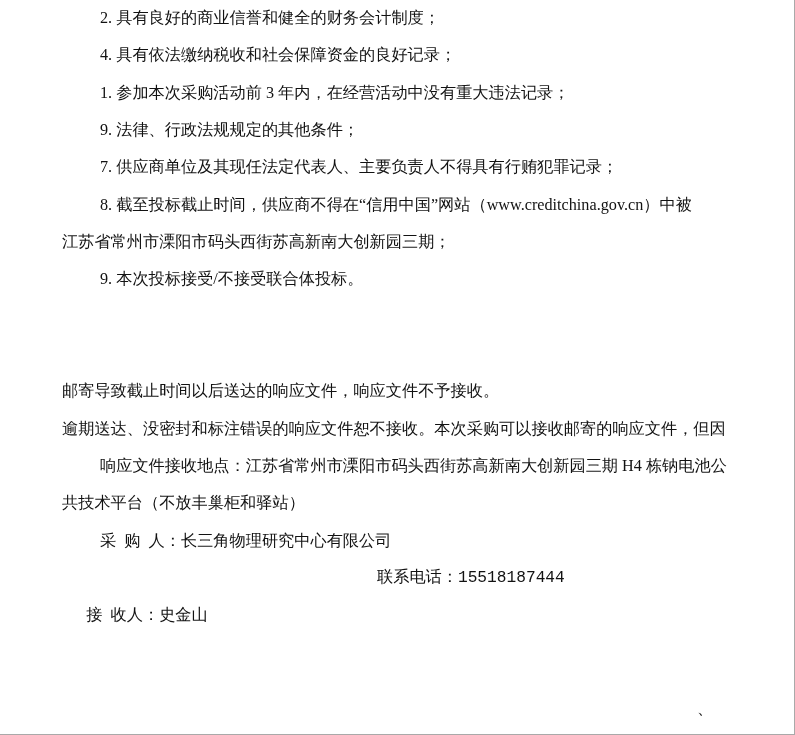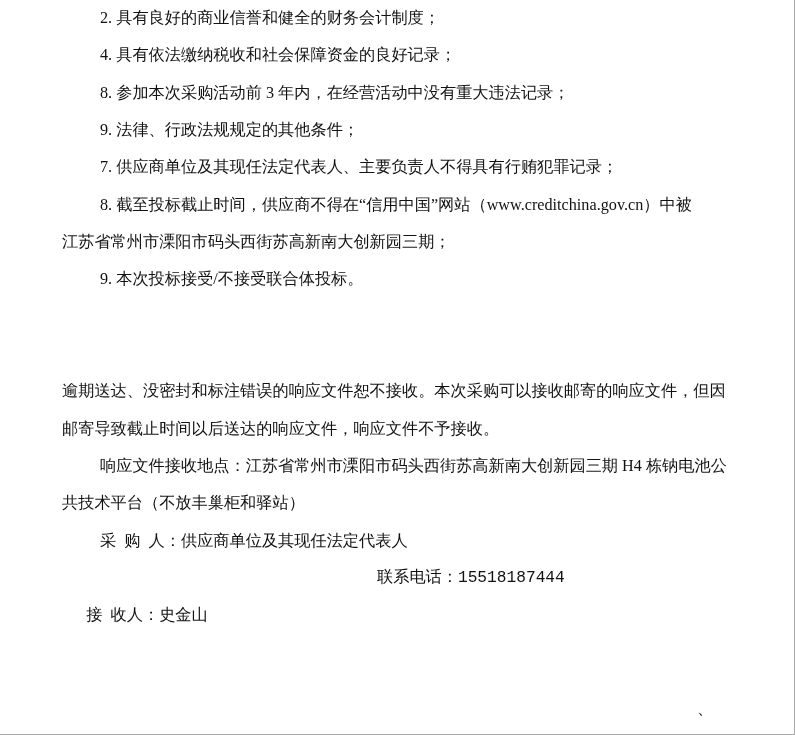--- a/index.html
+++ b/index.html
@@ -55,32 +55,32 @@
     color: #121212;
   }
 </style>
 </head>
 <body>
 
 <div class="page">
   <div class="content">
     <div class="line indent">2. 具有良好的商业信誉和健全的财务会计制度；</div>
     <div class="line indent">4. 具有依法缴纳税收和社会保障资金的良好记录；</div>
-    <div class="line indent">8. 参加本次采购活动前 3 年内，在经营活动中没有重大违法记录；</div>
+    <div class="line indent">1. 参加本次采购活动前 3 年内，在经营活动中没有重大违法记录；</div>
     <div class="line indent">9. 法律、行政法规规定的其他条件；</div>
     <div class="line indent">7. 供应商单位及其现任法定代表人、主要负责人不得具有行贿犯罪记录；</div>
     <div class="line indent">8. 截至投标截止时间，供应商不得在“信用中国”网站（www.creditchina.gov.cn）中被</div>
     <div class="line">江苏省常州市溧阳市码头西街苏高新南大创新园三期；</div>
     <div class="line indent">9. 本次投标接受/不接受联合体投标。</div>
     <div class="blank"></div>
     <div class="blank"></div>
+    <div class="line">邮寄导致截止时间以后送达的响应文件，响应文件不予接收。</div>
     <div class="line">逾期送达、没密封和标注错误的响应文件恕不接收。本次采购可以接收邮寄的响应文件，但因</div>
-    <div class="line">邮寄导致截止时间以后送达的响应文件，响应文件不予接收。</div>
     <div class="line indent">响应文件接收地点：江苏省常州市溧阳市码头西街苏高新南大创新园三期 H4 栋钠电池公</div>
     <div class="line">共技术平台（不放丰巢柜和驿站）</div>
-    <div class="line indent">采  购  人：供应商单位及其现任法定代表人</div>
+    <div class="line indent">采  购  人：长三角物理研究中心有限公司</div>
     <div class="line indent">
       <span>接  收人：史金山</span>
       <span class="phone">联系电话：15518187444</span>
     </div>
   </div>
   <span class="stray">、</span>
 </div>
 
 </body></html>

